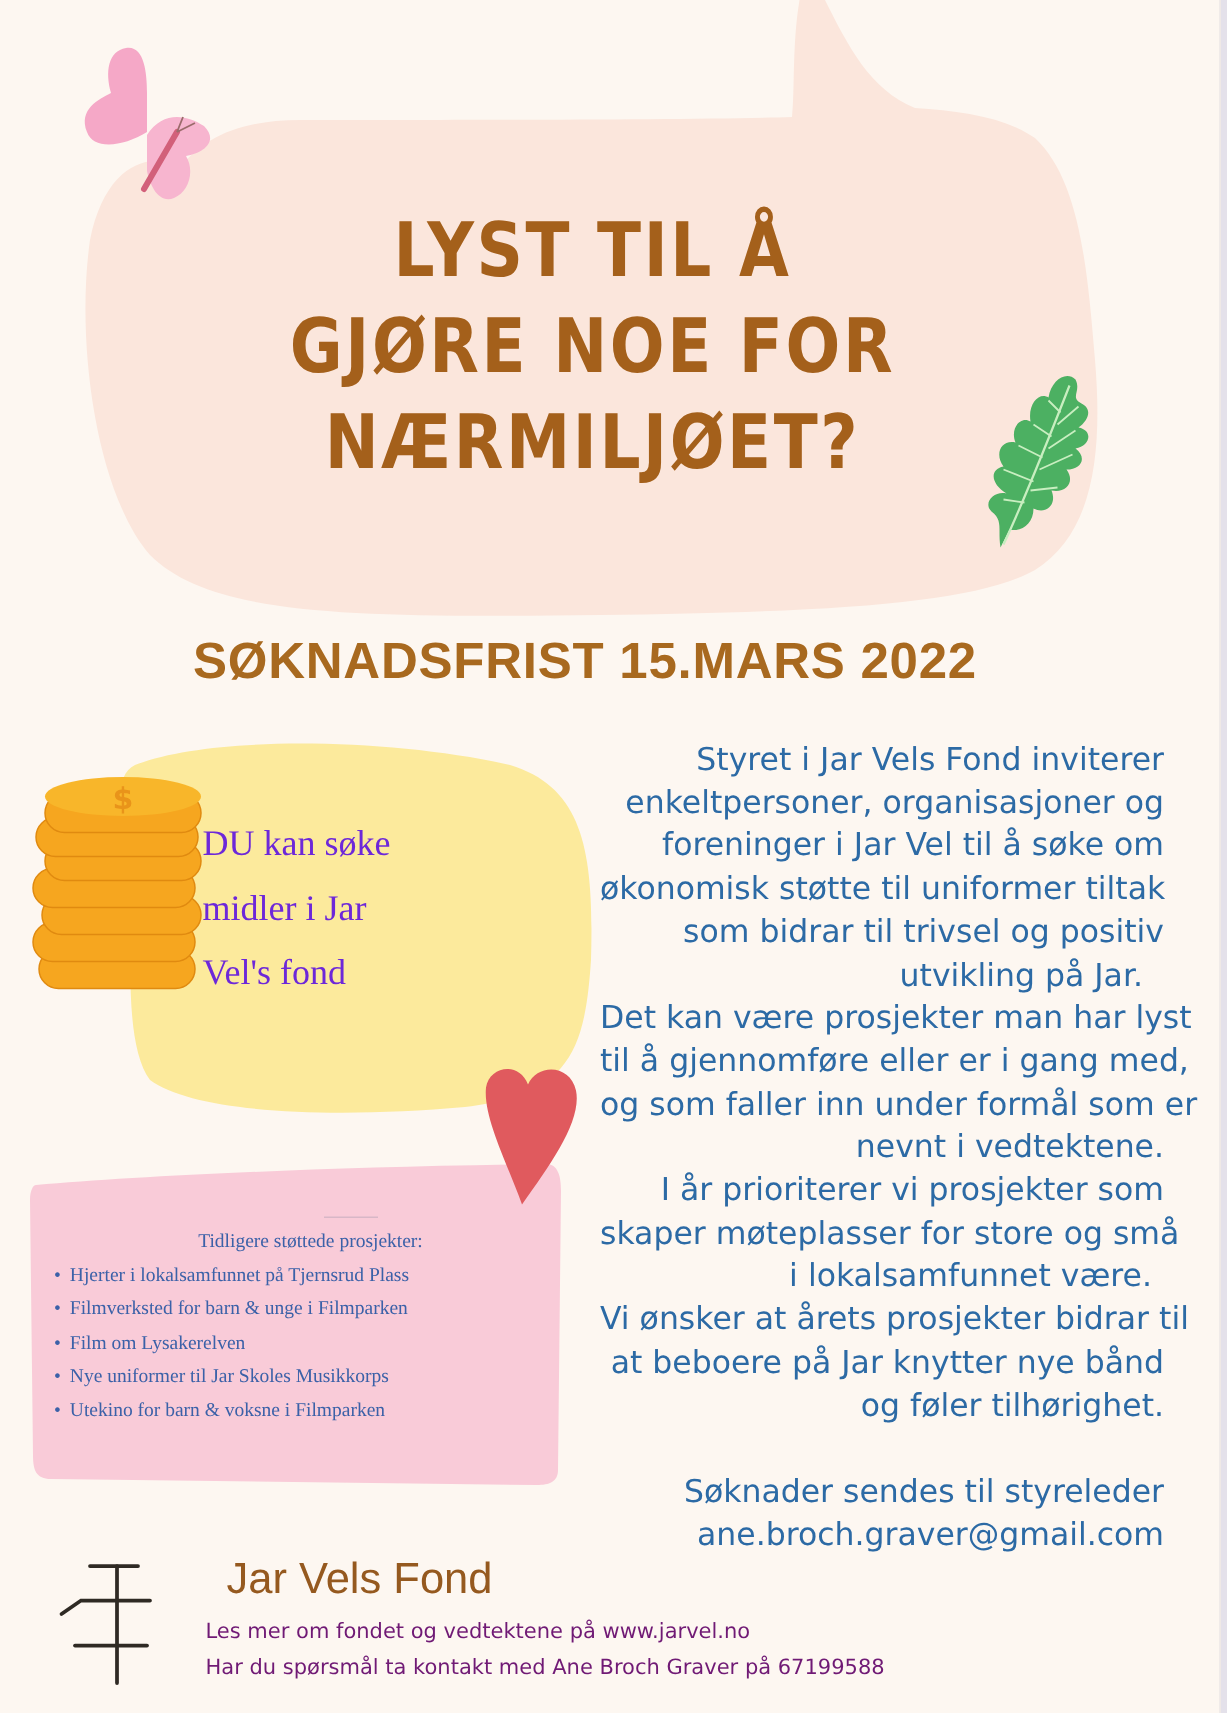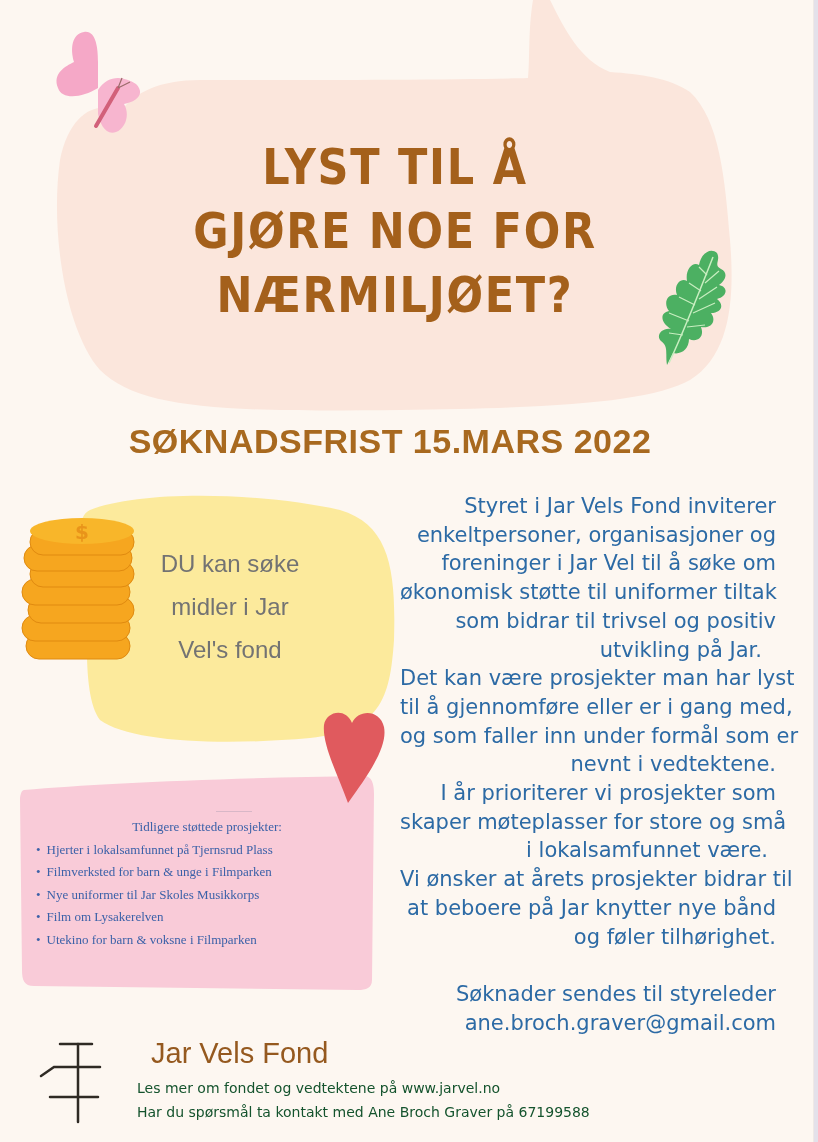--- a/index.html
+++ b/index.html
@@ -40,22 +40,22 @@
     font-weight: bold;
     font-size: 34px;
     line-height: 46px;
     letter-spacing: 0.5px;
   }
 
   .yellow-blob { left: 60px; top: 480px; width: 340px; height: 265px; }
   .coins { left: 18px; top: 515px; width: 122px; height: 150px; }
   .du-text {
     position: absolute; left: 135px; top: 542px; width: 190px;
-    text-align: center; color: #737373;
-    font-family: Liberation Sans, sans-serif;
+    color: #6d28d9;
+    font-family: Liberation Serif, serif;
     font-size: 24px; line-height: 43px;
   }
 
   .heart { left: 318px; top: 705px; width: 72px; height: 100px; }
   .pink-box { left: 14px; top: 770px; width: 362px; height: 222px; }
   .prev-list {
     position: absolute; left: 36px; top: 816px; width: 345px;
     color: #3b61a8;
     font-family: Liberation Serif, serif;
     font-size: 13px; line-height: 22.5px;
@@ -81,21 +81,21 @@
   .footer-title {
     position: absolute; left: 137px; top: 1032px;
     color: #95591f;
     font-family: Liberation Sans, sans-serif;
     font-size: 29px; line-height: 42px;
     white-space: nowrap;
     margin-left: 14px;
   }
   .footer-line {
     position: absolute; left: 137px;
-    color: #14532d;
+    color: #701a75;
     font-family: "DejaVu Sans", sans-serif;
     font-size: 14px; line-height: 20px;
     white-space: nowrap;
   }
 </style>
 </head>
 <body>
 
 <div class="right-strip"></div>
 
@@ -154,22 +154,22 @@
 
 <svg class="abs heart" viewBox="0 0 72 100">
   <path d="M 30 98 C 20 70, 4 40, 6 20 C 8 6, 28 2, 34 18 C 40 4, 62 4, 66 22 C 70 42, 50 70, 30 98 Z" fill="#e05a5e"></path>
 </svg>
 
 <div class="prev-list">
   <div class="divider"></div>
   <div class="title">Tidligere støttede prosjekter:</div>
   <div class="item">Hjerter i lokalsamfunnet på Tjernsrud Plass</div>
   <div class="item">Filmverksted for barn &amp; unge i Filmparken</div>
+  <div class="item">Film om Lysakerelven</div>
   <div class="item">Nye uniformer til Jar Skoles Musikkorps</div>
-  <div class="item">Film om Lysakerelven</div>
   <div class="item">Utekino for barn &amp; voksne i Filmparken</div>
 </div>
 
 <div class="body-text">
   <div>Styret i Jar Vels Fond inviterer</div>
   <div>enkeltpersoner, organisasjoner og</div>
   <div>foreninger i Jar Vel til å søke om</div>
   <div>økonomisk støtte til uniformer tiltak</div>
   <div>som bidrar til trivsel og positiv</div>
   <div style="padding-right:14px">utvikling på Jar.</div>

